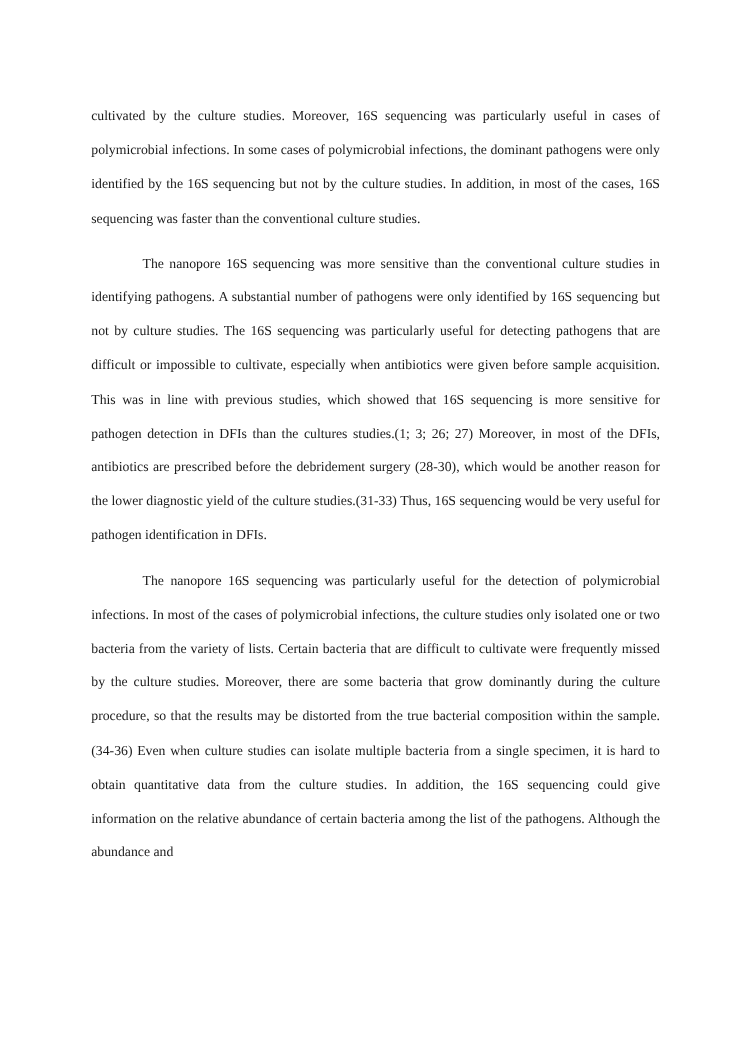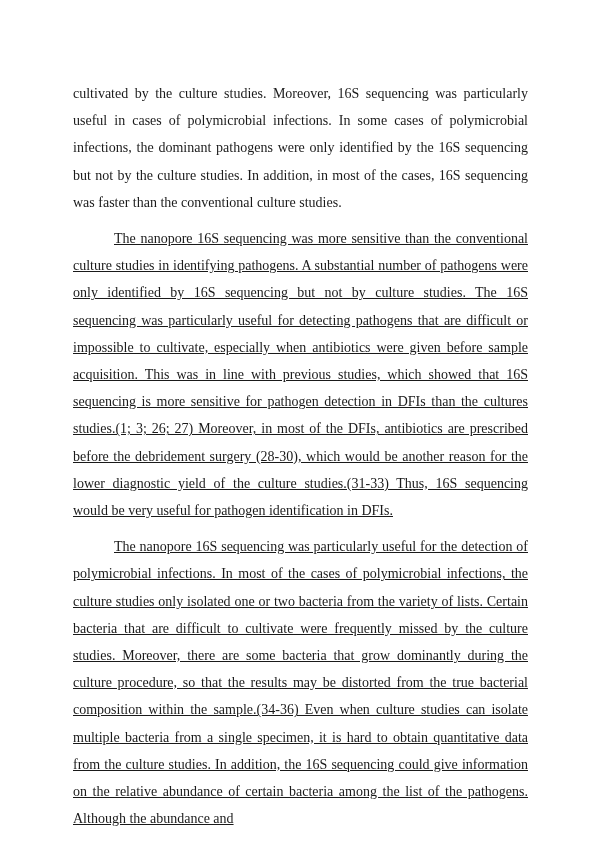--- a/index.html
+++ b/index.html
@@ -12,35 +12,34 @@
       height: 849px;
       overflow: hidden;
       position: relative;
     }
     .page {
       position: absolute;
       left: 73px;
       top: 80px;
       width: 455px;
       font-family: "Liberation Serif", "DejaVu Serif", serif;
-      font-size: 14px;
+      font-size: 11px;
       color: #1a1a1a;
       line-height: 27.2px;
     }
     .para {
       margin: 0;
       text-align: justify;
       text-align-last: left;
     }
     .para + .para {
       margin-top: 9px;
     }
     .indent {
       text-indent: 41px;
-      text-decoration: underline;
     }
   </style>
 </head>
 <body>
 
 <div class="page">
   <p class="para">cultivated by the culture studies. Moreover, 16S sequencing was particularly useful in cases of polymicrobial infections. In some cases of polymicrobial infections, the dominant pathogens were only identified by the 16S sequencing but not by the culture studies. In addition, in most of the cases, 16S sequencing was faster than the conventional culture studies.</p>
   <p class="para indent">The nanopore 16S sequencing was more sensitive than the conventional culture studies in identifying pathogens. A substantial number of pathogens were only identified by 16S sequencing but not by culture studies. The 16S sequencing was particularly useful for detecting pathogens that are difficult or impossible to cultivate, especially when antibiotics were given before sample acquisition. This was in line with previous studies, which showed that 16S sequencing is more sensitive for pathogen detection in DFIs than the cultures studies.(1; 3; 26; 27) Moreover, in most of the DFIs, antibiotics are prescribed before the debridement surgery (28-30), which would be another reason for the lower diagnostic yield of the culture studies.(31-33) Thus, 16S sequencing would be very useful for pathogen identification in DFIs.</p>
   <p class="para indent">The nanopore 16S sequencing was particularly useful for the detection of polymicrobial infections. In most of the cases of polymicrobial infections, the culture studies only isolated one or two bacteria from the variety of lists. Certain bacteria that are difficult to cultivate were frequently missed by the culture studies. Moreover, there are some bacteria that grow dominantly during the culture procedure, so that the results may be distorted from the true bacterial composition within the sample.(34-36) Even when culture studies can isolate multiple bacteria from a single specimen, it is hard to obtain quantitative data from the culture studies. In addition, the 16S sequencing could give information on the relative abundance of certain bacteria among the list of the pathogens. Although the abundance and</p>
 </div>

